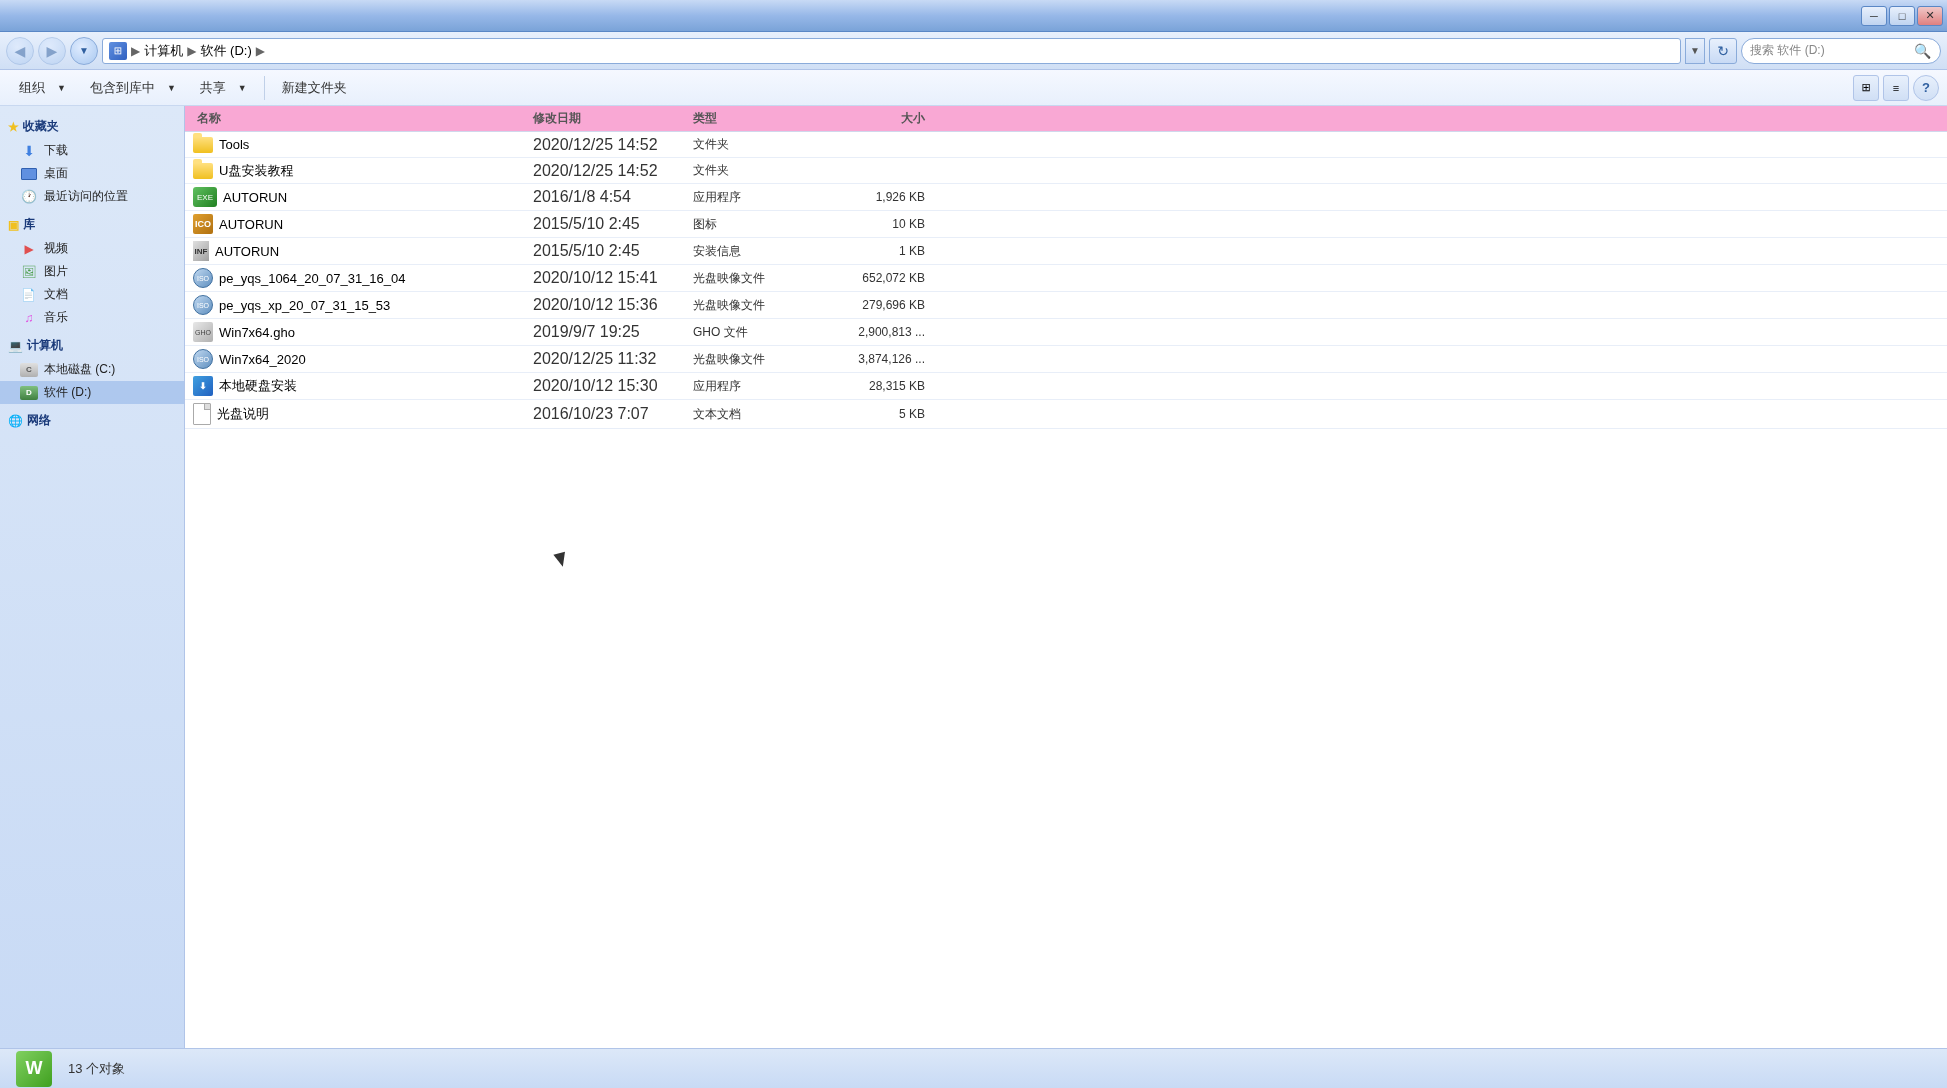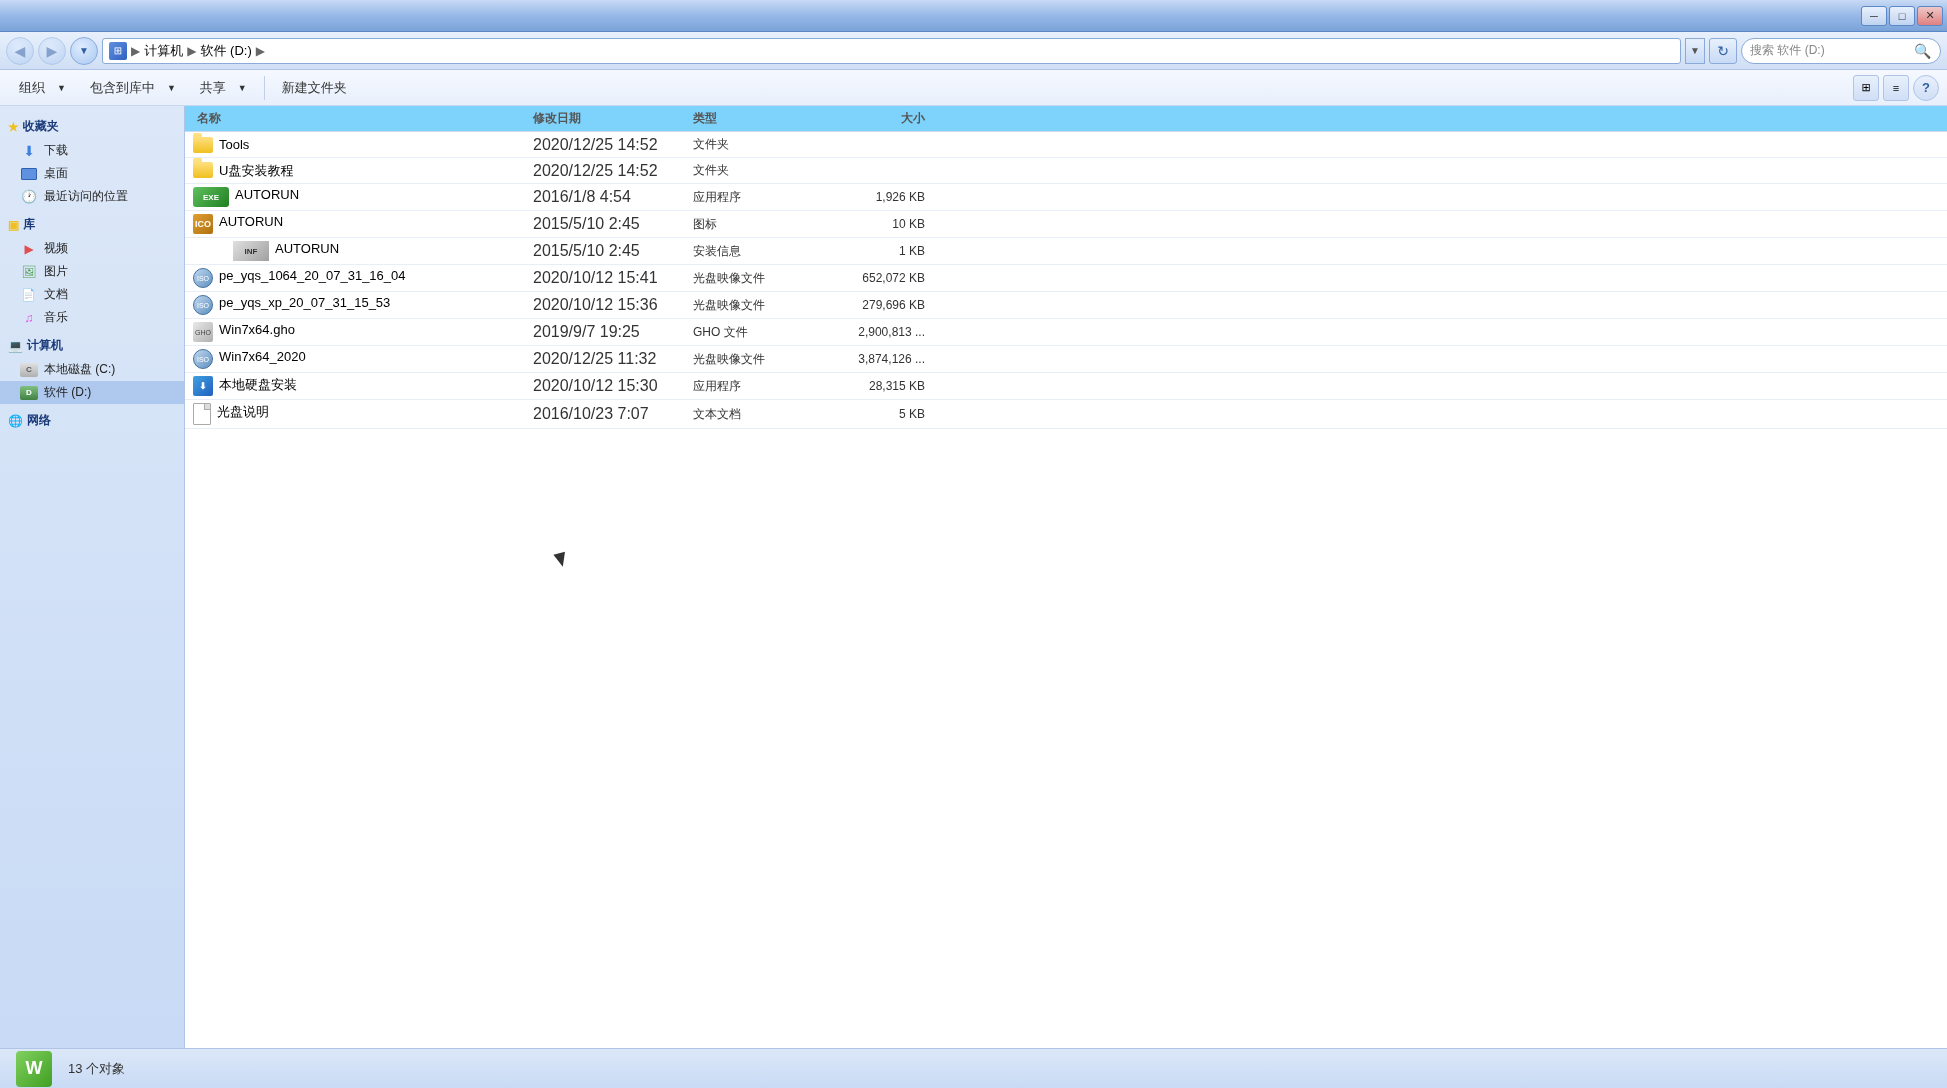--- a/index.html
+++ b/index.html
@@ -273,21 +273,21 @@
     .file-area {
       flex: 1;
       background: #fff;
       display: flex;
       flex-direction: column;
     }
     .file-header {
       display: flex;
       align-items: center;
       padding: 4px 8px;
-      background: #7dd3fc;
+      background: #f9a8d4;
       border-bottom: 1px solid #d0d8ec;
       font-size: 12px;
       color: #555;
       font-weight: bold;
     }
     .col-name { width: 340px; padding-left: 4px; }
     .col-date { width: 160px; }
     .col-type { width: 120px; }
     .col-size { width: 120px; text-align: right; padding-right: 8px; }
 
@@ -300,20 +300,21 @@
       align-items: center;
       padding: 3px 8px;
       border-bottom: 1px solid #e8eef8;
       cursor: pointer;
       min-height: 26px;
     }
     .file-row.selected { background: #c8d8ff; border: 1px solid #7090d0; }
     .file-name-cell {
       width: 340px;
       display: flex;
+      align-items: center;
       gap: 6px;
       font-size: 13px;
     }
     .file-date-cell { width: 160px; font-size: 16px; color: #333; }
     .file-type-cell { width: 120px; font-size: 12px; color: #333; }
     .file-size-cell { width: 120px; font-size: 12px; color: #333; text-align: right; padding-right: 8px; }
 
     
     .fi-folder {
       width: 20px; height: 16px;
@@ -324,43 +325,42 @@
     }
     .fi-folder::before {
       content: '';
       position: absolute;
       top: -4px; left: 0;
       width: 9px; height: 4px;
       background: #ffe080;
       border-radius: 2px 2px 0 0;
     }
     .fi-exe {
-      width: 36px; height: 20px;
+      width: 24px; height: 20px;
       background: linear-gradient(135deg, #60c060, #208020);
       border-radius: 3px;
       display: flex; align-items: center; justify-content: center;
-      font-size: 8px; font-weight: bold; color: white;
+      font-size: 8px; font-weight: normal; color: white;
       flex-shrink: 0;
     }
     .fi-ico {
       width: 20px; height: 20px;
       background: linear-gradient(135deg, #e0a030, #b07010);
       border-radius: 2px;
       display: flex; align-items: center; justify-content: center;
       font-size: 9px; color: white; font-weight: bold;
       flex-shrink: 0;
     }
     .fi-inf {
-      width: 36px; height: 20px;
+      width: 16px; height: 20px;
       background: linear-gradient(135deg, #e0e0e0, #a0a0a0);
       border-radius: 0;
       display: flex; align-items: center; justify-content: center;
       font-size: 8px; color: #333; font-weight: bold;
       flex-shrink: 0;
-      margin-left: 40px;
     }
     .fi-dat {
       width: 20px; height: 20px;
       background: linear-gradient(135deg, #e8e8e8, #c0c0c0);
       border-radius: 2px;
       display: flex; align-items: center; justify-content: center;
       font-size: 7px; color: #444;
       flex-shrink: 0;
     }
     .fi-iso {

